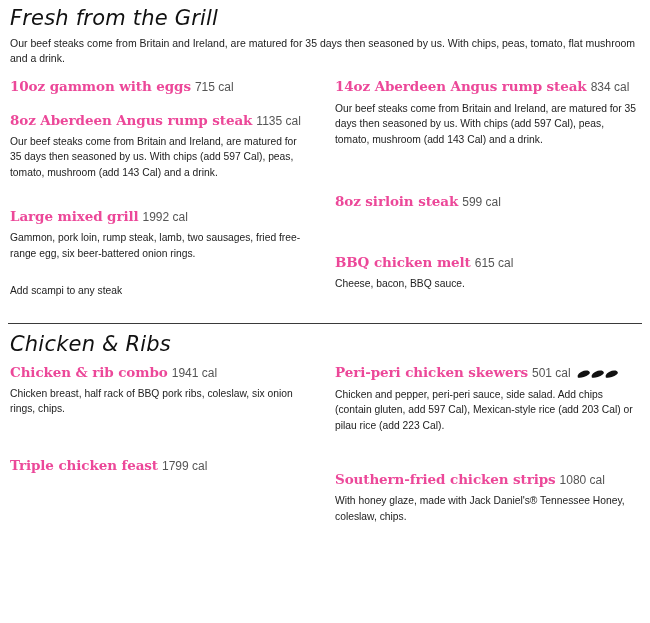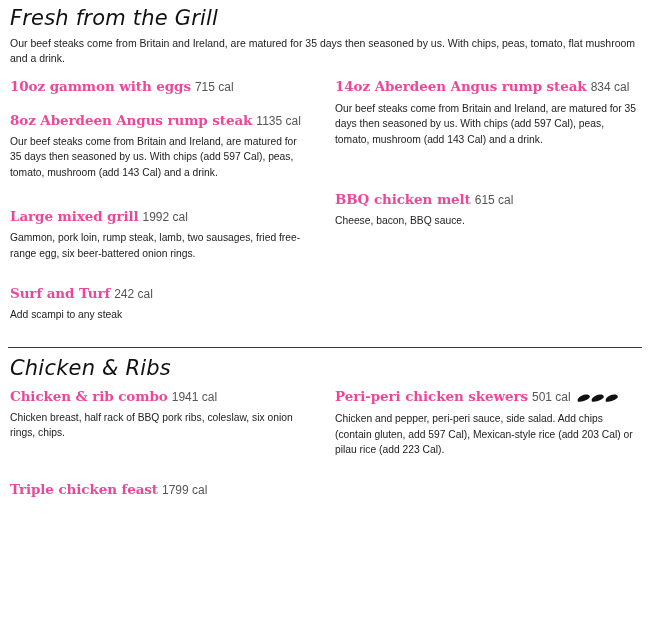--- a/index.html
+++ b/index.html
@@ -128,37 +128,39 @@
         </div>
 
         <div class="item" style="margin-top:26px;">
           <div class="item-head">
             <span class="item-name">Large mixed grill</span><span class="item-cal">1992 cal</span>
           </div>
           <div class="item-desc">Gammon, pork loin, rump steak, lamb, two sausages, fried free-range egg, six beer-battered onion rings.</div>
         </div>
 
         <div class="item" style="margin-top:22px;">
-          <div class="item-head">
-            <span class="item-name">Surf and Turf</span><span class="item-cal">242 cal</span>
-          </div>
           <div class="item-desc">Add scampi to any steak</div>
         </div>
 
       </div>
 
       <div class="col right">
 
         <div class="item">
           <div class="item-head">
             <span class="item-name">14oz Aberdeen Angus rump steak</span><span class="item-cal">834 cal</span>
           </div>
           <div class="item-desc">Our beef steaks come from Britain and Ireland, are matured for 35 days then seasoned by us. With chips (add 597 Cal), peas, tomato, mushroom (add 143 Cal) and a drink.</div>
         </div>
 
+        <div class="item" style="margin-top:44px;">
+          <div class="item-head">
+            <span class="item-name">8oz sirloin steak</span><span class="item-cal">599 cal</span>
+          </div>
+        </div>
 
         <div class="item" style="margin-top:42px;">
           <div class="item-head">
             <span class="item-name">BBQ chicken melt</span><span class="item-cal">615 cal</span>
           </div>
           <div class="item-desc">Cheese, bacon, BBQ sauce.</div>
         </div>
 
 
       </div>
@@ -193,18 +195,24 @@
 
       <div class="col right">
 
         <div class="item">
           <div class="item-head">
             <span class="item-name">Peri-peri chicken skewers</span><span class="item-cal">501 cal</span><span class="chillies"><i class="chilli"></i><i class="chilli"></i><i class="chilli"></i></span>
           </div>
           <div class="item-desc">Chicken and pepper, peri-peri sauce, side salad. Add chips (contain gluten, add 597 Cal), Mexican-style rice (add 203 Cal) or pilau rice (add 223 Cal).</div>
         </div>
 
+        <div class="item" style="margin-top:36px;">
+          <div class="item-head">
+            <span class="item-name">Southern-fried chicken strips</span><span class="item-cal">1080 cal</span>
+          </div>
+          <div class="item-desc">With honey glaze, made with Jack Daniel's® Tennessee Honey, coleslaw, chips.</div>
+        </div>
 
       </div>
     </div>
   </div>
 
 </div>
 
 </body></html>

